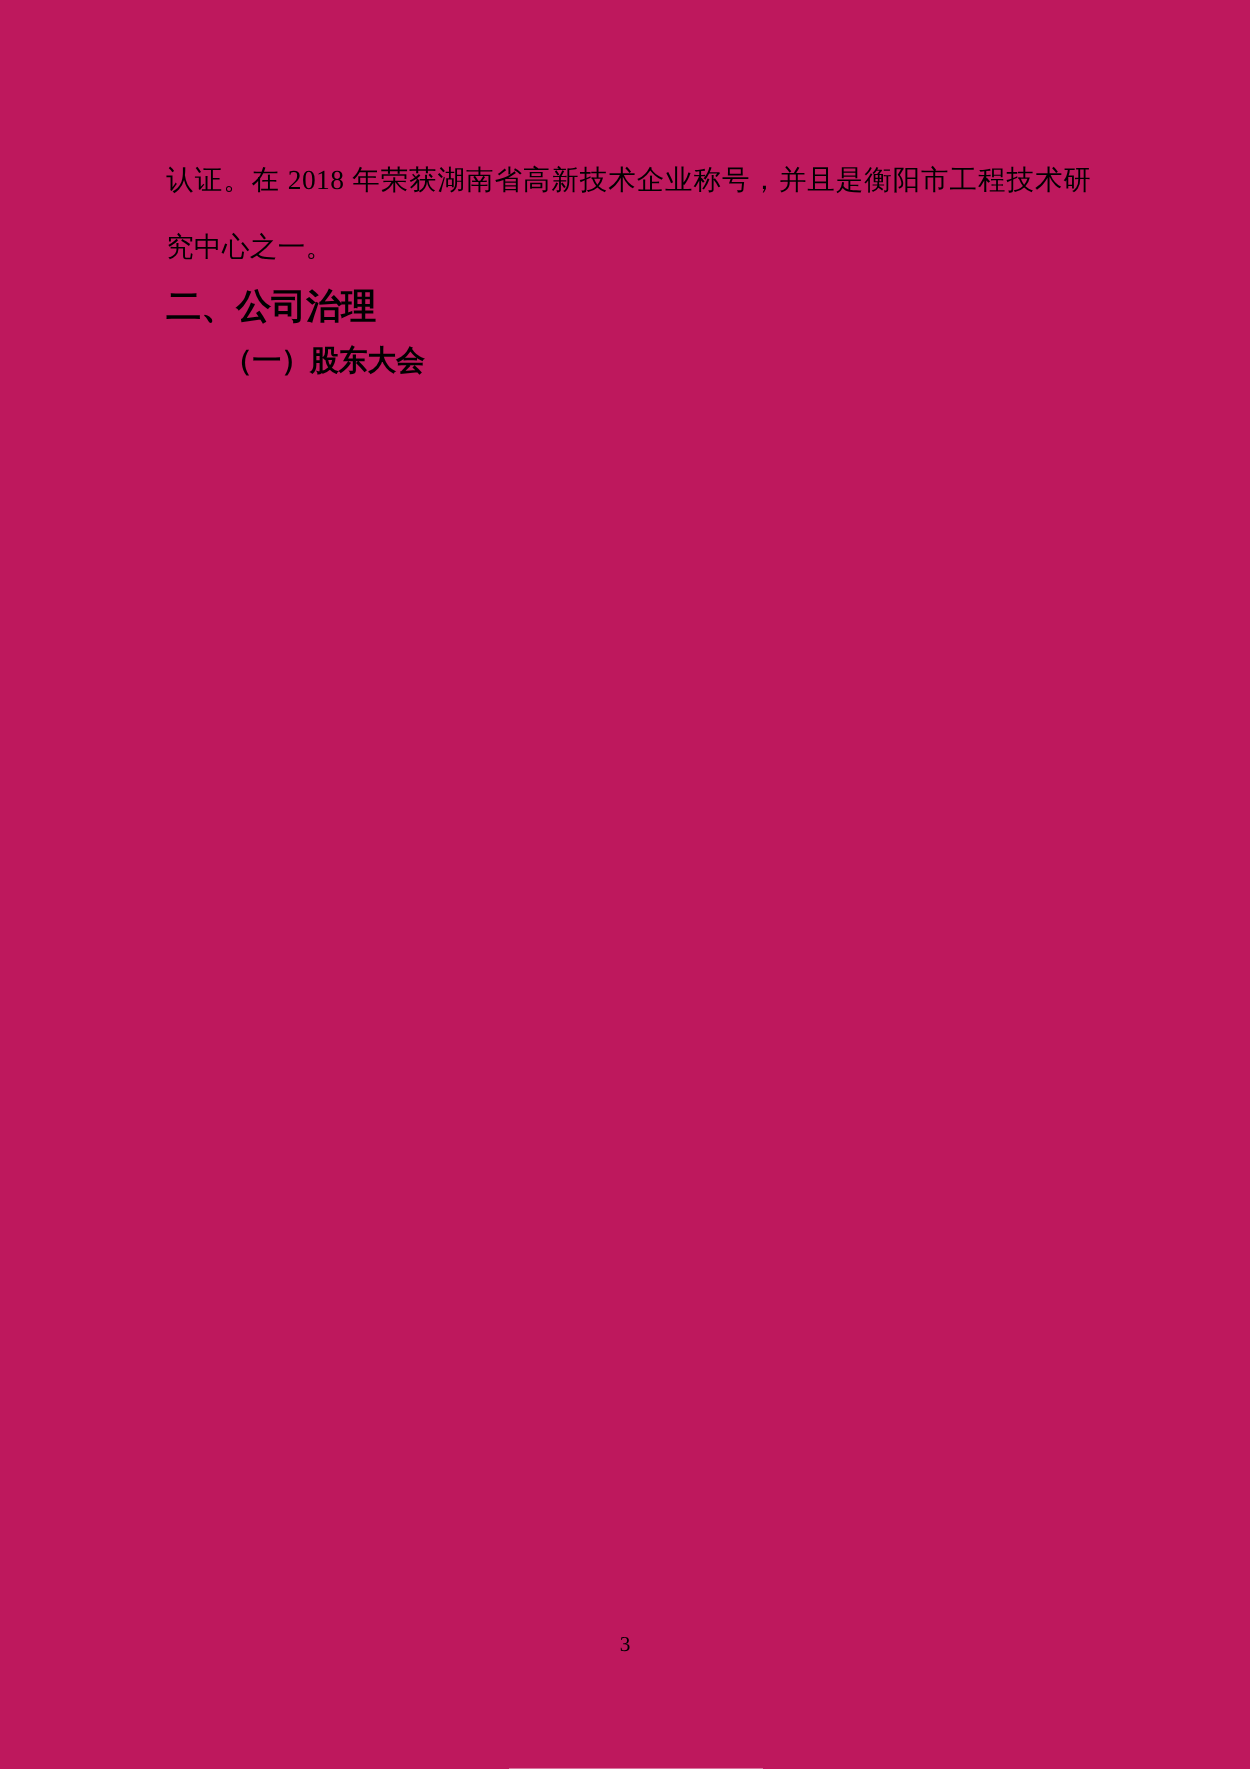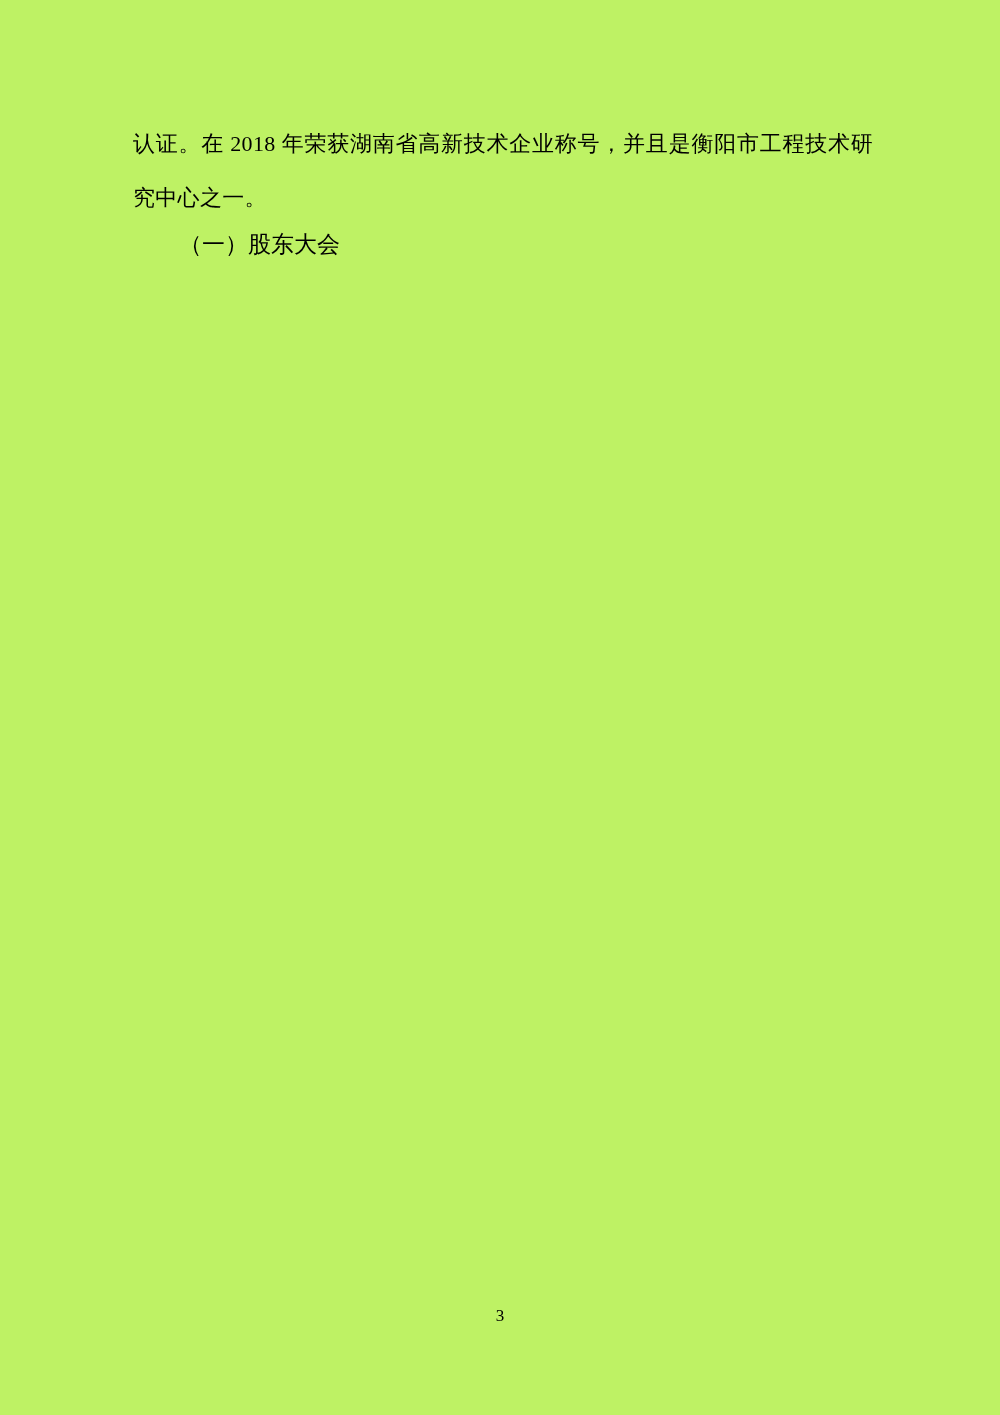--- a/index.html
+++ b/index.html
@@ -4,21 +4,21 @@
 <style>
   html, body {
     margin: 0;
     padding: 0;
     background: #ffffff;
   }
   .page {
     position: relative;
     width: 1000px;
     height: 1415px;
-    background: #bef264;
+    background: #be185d;
     color: #000000;
     font-family: "Liberation Serif", "DejaVu Serif", serif;
     overflow: hidden;
   }
   .content {
     position: absolute;
     left: 133px;
     top: 0;
     width: 740px;
     padding-top: 117px;
@@ -37,21 +37,21 @@
     margin: 0;
     font-size: 28px;
     line-height: 44px;
     font-weight: bold;
     font-family: "Liberation Serif", "DejaVu Serif", serif;
   }
   h3.subsection-heading {
     margin: 0;
     font-size: 23px;
     line-height: 42px;
-    font-weight: normal;
+    font-weight: bold;
     text-indent: 2em;
     font-family: "Liberation Serif", "DejaVu Serif", serif;
   }
   .page-number {
     position: absolute;
     top: 1304px;
     left: 0;
     width: 1000px;
     text-align: center;
     font-size: 17px;
@@ -60,20 +60,21 @@
 </style>
 </head>
 <body>
 
 <div class="page">
   <div class="content">
 
     <p class="para">认证。在 2018 年荣获湖南省高新技术企业称号，并且是衡阳市工程技术研究中心之一。</p>
 
 
+    <h2 class="section-heading">二、公司治理</h2>
 
 
     <h3 class="subsection-heading">（一）股东大会</h3>
 
 
   </div>
 
   <div class="page-number">3</div>
 </div>
 

